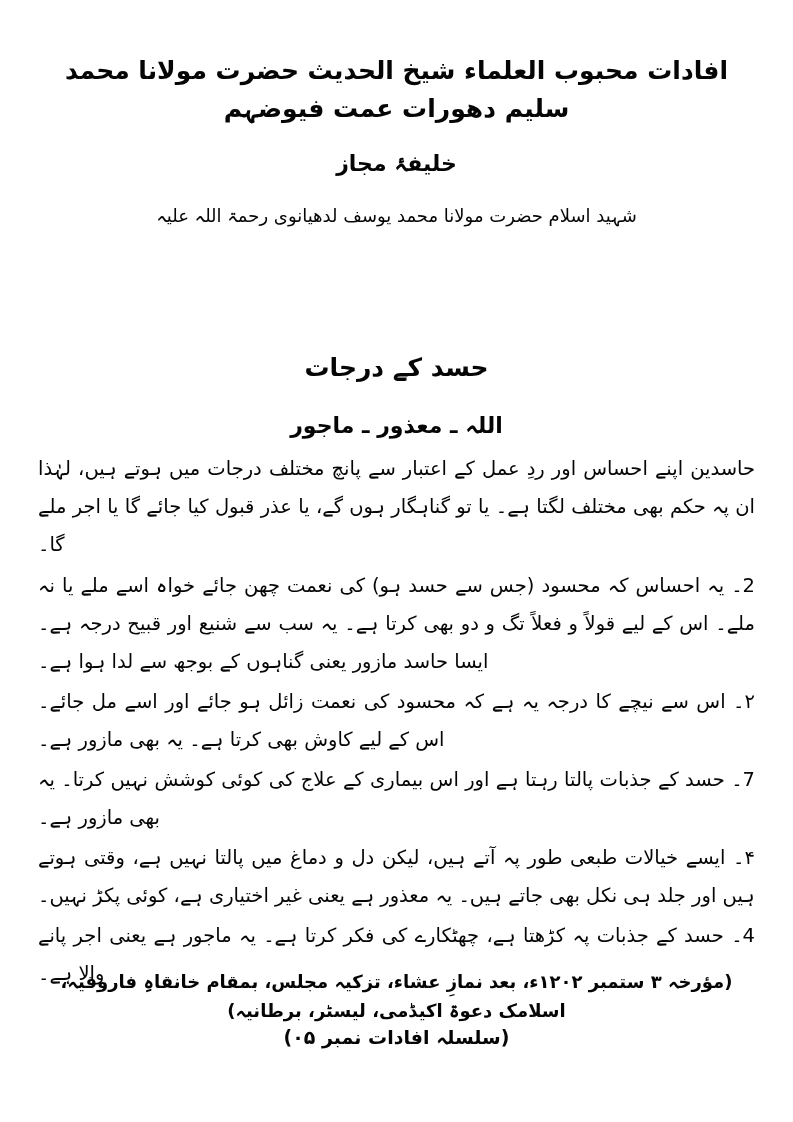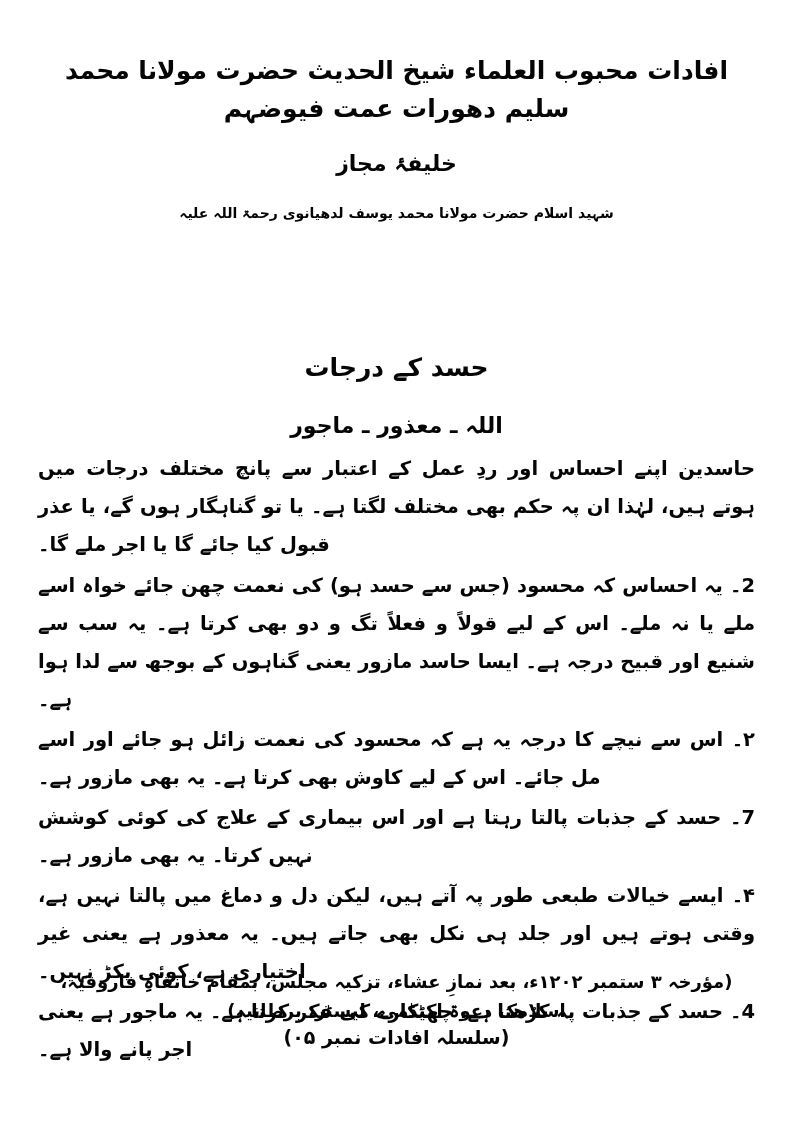--- a/index.html
+++ b/index.html
@@ -45,23 +45,23 @@
     letter-spacing: 0.4px;
     margin: 0 0 20px 0;
   }
   .masthead-line-2 {
     font-size: 22px;
     line-height: 1.5;
     font-weight: 700;
     margin: 0 0 22px 0;
   }
   .masthead-line-3 {
-    font-size: 14px;
+    font-size: 18px;
     line-height: 1.6;
-    font-weight: 700;
+    font-weight: 400;
     margin: 0;
   }
 
   
   .article-title {
     position: absolute;
     top: 333px;
     left: 0;
     right: 0;
     text-align: center;
@@ -86,21 +86,21 @@
     top: 450px;
     left: 38px;
     width: 717px;
   }
   .para {
     font-size: 19.5px;
     line-height: 38px;
     text-align: justify;
     text-align-last: left;
     margin: 0 0 2px 0;
-    font-weight: 700;
+    font-weight: 400;
   }
   .para.p-intro { margin-bottom: 3px; }
 
   
   .colophon {
     position: absolute;
     top: 968px;
     left: 38px;
     width: 717px;
     text-align: center;

